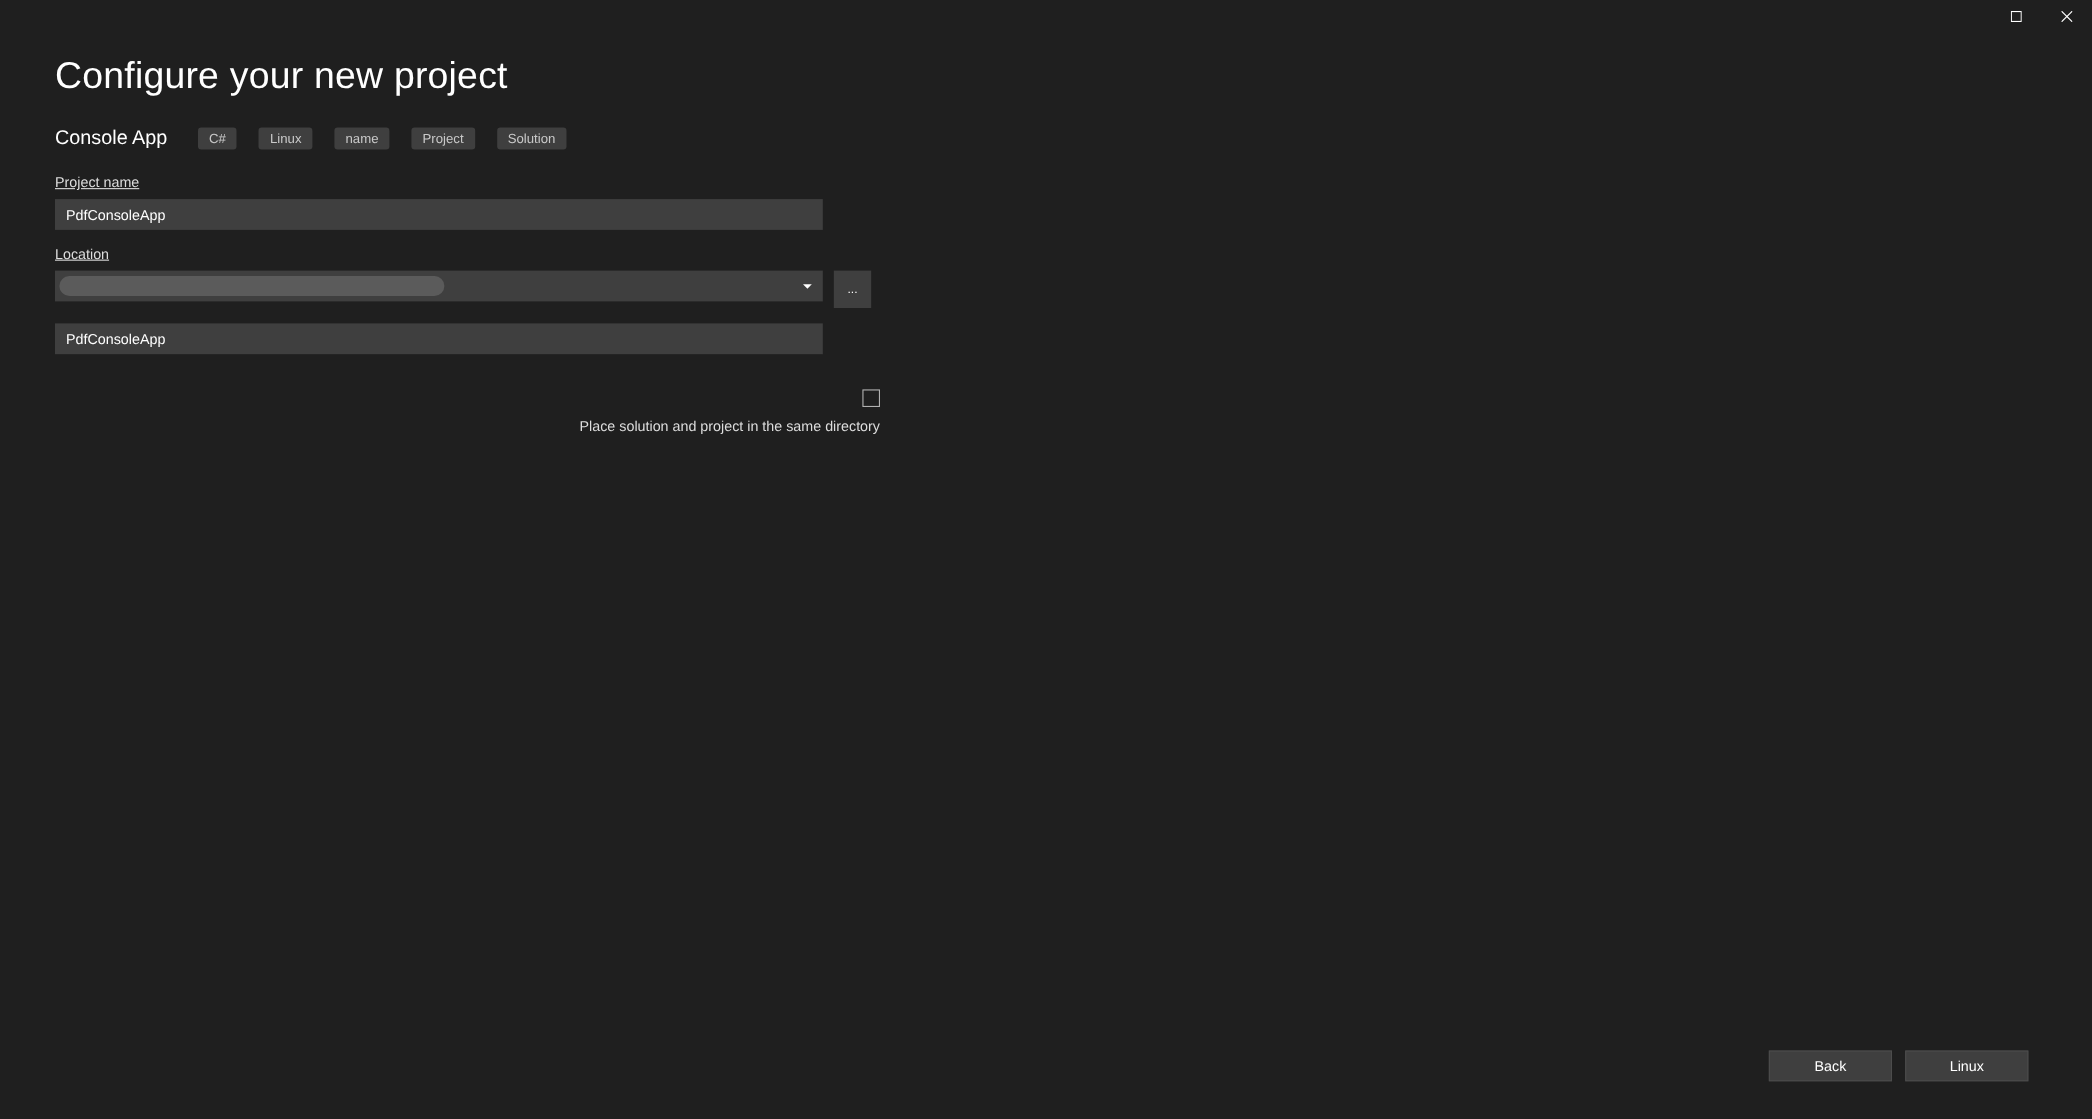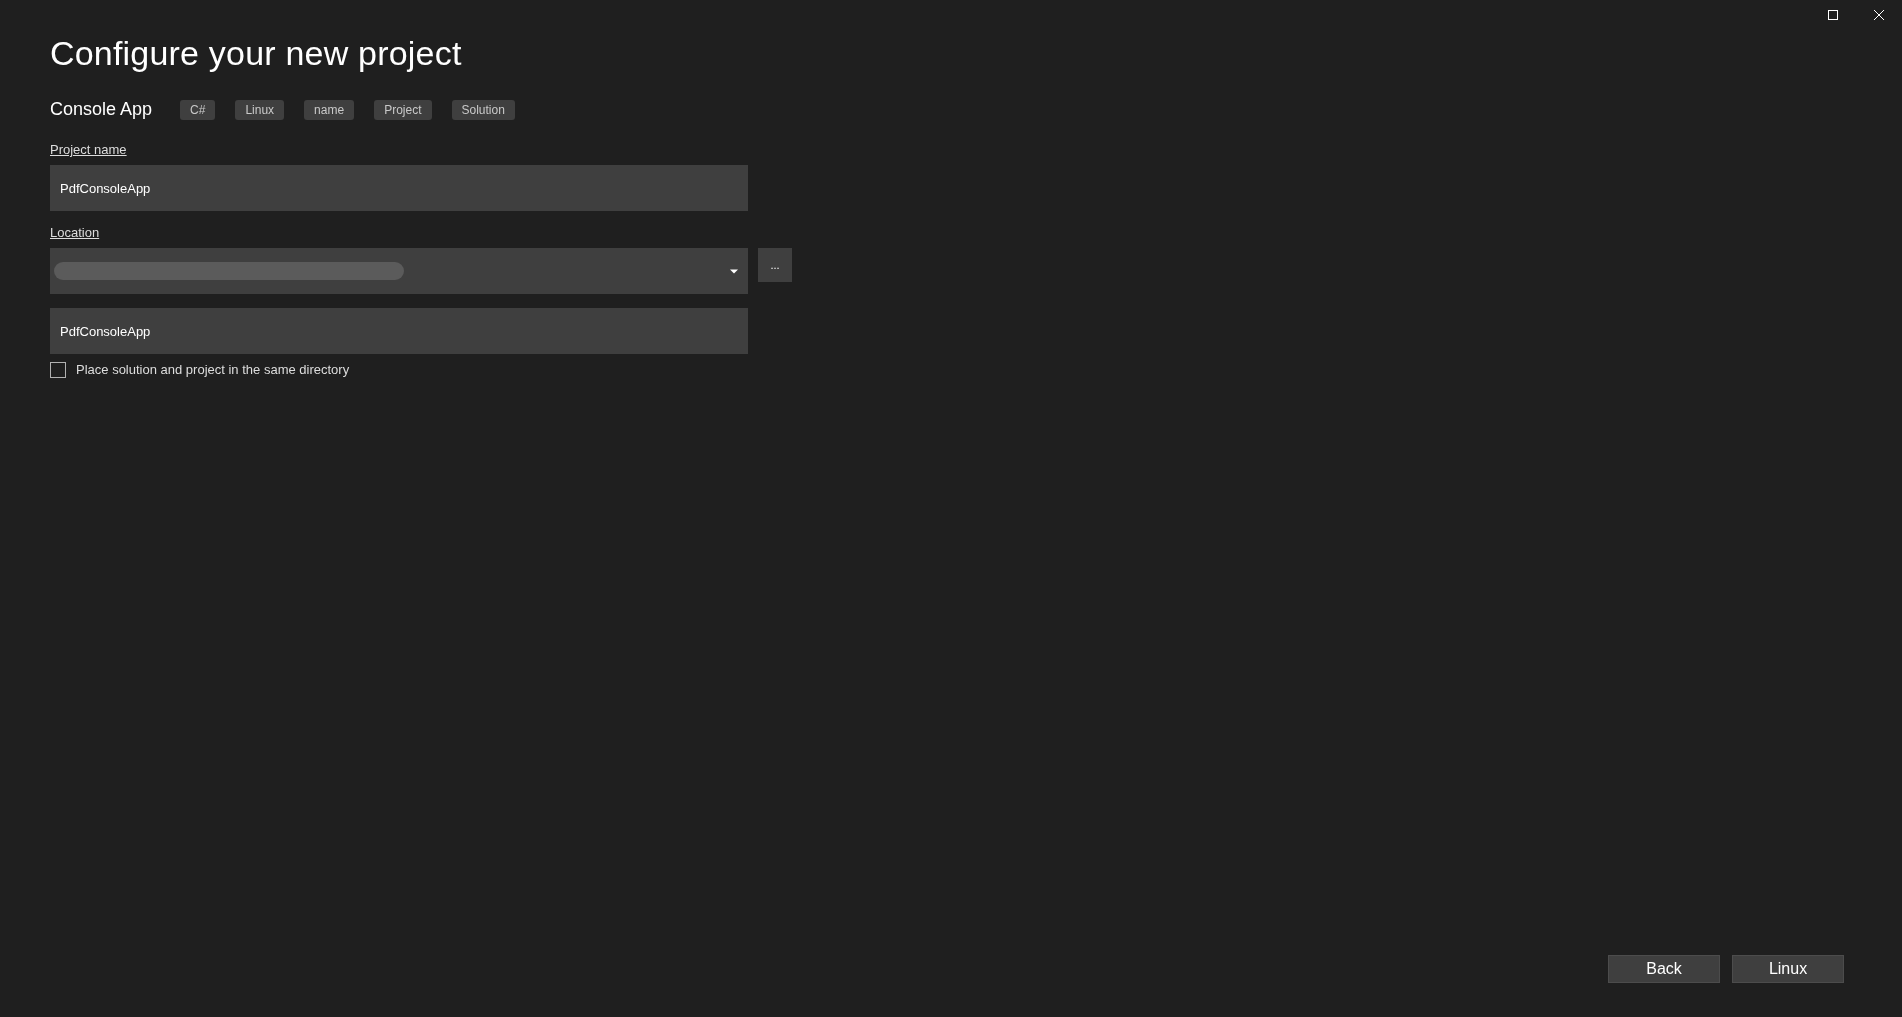--- a/index.html
+++ b/index.html
@@ -30,21 +30,21 @@
       display: flex;
       align-items: center;
       justify-content: center;
       cursor: pointer;
     }
     .titlebar-btn svg {
       width: 10px;
       height: 10px;
     }
     .content {
-      padding: 34px 50px;
+      padding: 50px 50px;
     }
     h1.page-title {
       font-size: 34px;
       font-weight: 400;
       color: #ffffff;
       letter-spacing: 0.2px;
     }
     .subline {
       display: flex;
       align-items: center;
@@ -97,21 +97,21 @@
       font-family: Georgia, serif;
     }
     .input-line {
       margin-top: 8px;
       display: flex;
       align-items: stretch;
       gap: 10px;
     }
     .text-input, .dropdown {
       flex: 0 0 698px;
-      height: 46px;
+      height: 28px;
       background: #3f3f3f;
       border: none;
       color: #ffffff;
       padding: 0 10px;
       font-size: 13px;
       outline: none;
     }
     .dropdown {
       position: relative;
       display: flex;
@@ -143,24 +143,25 @@
       height: 34px;
       background: #3f3f3f;
       color: #ffffff;
       display: flex;
       align-items: center;
       justify-content: center;
       font-size: 11px;
       cursor: pointer;
     }
     .checkbox-row {
-      margin-top: 8px;
-      display: flex;
-      align-items: flex-start;
+      margin-top: 32px;
+      display: flex;
+      align-items: flex-end;
       gap: 10px;
+      flex-direction: column;
     }
     .checkbox {
       width: 16px;
       height: 16px;
       border: 1px solid #b1b1b1;
       background: transparent;
       display: inline-block;
       cursor: pointer;
     }
     .checkbox-label {
@@ -176,21 +177,21 @@
       gap: 12px;
     }
     .footer-btn {
       width: 112px;
       height: 28px;
       background: #3f3f3f;
       color: #ffffff;
       display: flex;
       align-items: center;
       justify-content: center;
-      font-size: 16px;
+      font-size: 13px;
       cursor: pointer;
       border: 1px solid #4c4c4c;
     }
   </style>
 </head>
 <body>
 
 <div class="titlebar">
   <div class="titlebar-btn" title="Maximize">
     <svg viewBox="0 0 10 10" stroke="#ffffff" fill="none" stroke-width="1">

